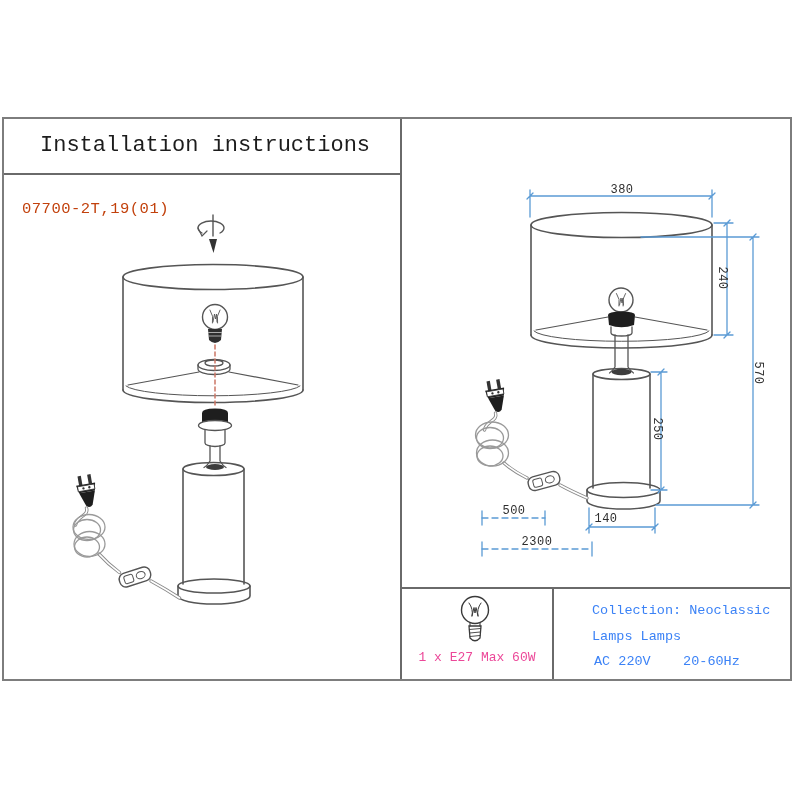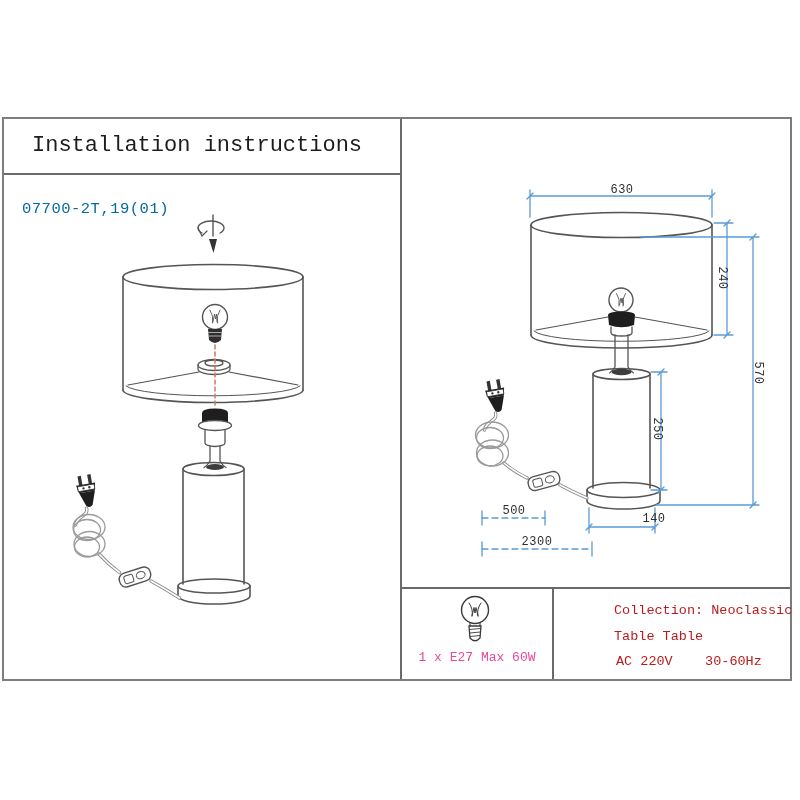--- a/index.html
+++ b/index.html
@@ -3,27 +3,27 @@
 <meta charset="utf-8">
 <style>
   html,body{margin:0;padding:0;background:#ffffff;}
   .page{position:relative;width:800px;height:800px;background:#ffffff;overflow:hidden;
         font-family:"Liberation Mono","DejaVu Sans Mono",monospace;color:#222;}
   .abs{position:absolute;}
   .outer-box{left:2px;top:117px;width:790px;height:564px;border:2px solid #7d7d7d;box-sizing:border-box;}
   .hline{background:#6a6a6a;height:2px;}
   .vline{background:#6a6a6a;width:2px;}
   .title{left:4px;top:117px;width:396px;height:56px;line-height:58px;
-         font-size:22px;color:#1c1c1c;padding-left:28px;box-sizing:border-box;white-space:nowrap;}
-  .model{left:22px;top:200px;font-size:15.5px;color:#0369a1;letter-spacing:0.5px;}
+         font-size:22px;color:#1c1c1c;padding-left:36px;box-sizing:border-box;white-space:nowrap;}
+  .model{left:22px;top:200px;font-size:15.5px;color:#c2410c;letter-spacing:0.5px;}
   .dim-label{font-size:12px;color:#2e2e2e;letter-spacing:0.5px;white-space:nowrap;
              transform:translate(-50%,-50%);}
   .dim-label.rot{transform:translate(-50%,-50%) rotate(90deg);}
   .foot-spec{left:401px;top:650px;width:152px;text-align:center;font-size:13px;color:#ec4899;white-space:pre;}
-  .foot-line{font-size:13.5px;color:#b91c1c;white-space:pre;margin-left:22px;}
+  .foot-line{font-size:13.5px;color:#3b82f6;white-space:pre;}
   svg{display:block;}
 </style>
 </head>
 <body>
 
 <div class="page">
 
   <div class="abs outer-box"></div>
   <div class="abs hline" style="left:4px;top:173px;width:396px;"></div>
   <div class="abs vline" style="left:400px;top:119px;height:560px;"></div>
@@ -200,36 +200,36 @@
 
         <path d="M 81 401 L 144 401" stroke-dasharray="6 4"></path>
         <path d="M 81 394 L 81 408 M 144 394 L 144 408"></path>
 
         <path d="M 81 432 L 191 432" stroke-dasharray="6 4"></path>
         <path d="M 81 425 L 81 439 M 191 425 L 191 439"></path>
       </g>
     </g>
   </svg>
 
-  <div class="abs dim-label" style="left:622px;top:190px;">630</div>
+  <div class="abs dim-label" style="left:622px;top:190px;">380</div>
   <div class="abs dim-label rot" style="left:722px;top:278px;">240</div>
   <div class="abs dim-label rot" style="left:758px;top:373px;">570</div>
   <div class="abs dim-label rot" style="left:657px;top:429px;">250</div>
-  <div class="abs dim-label" style="left:654px;top:519px;">140</div>
+  <div class="abs dim-label" style="left:606px;top:519px;">140</div>
   <div class="abs dim-label" style="left:514px;top:511px;">500</div>
   <div class="abs dim-label" style="left:537px;top:542px;">2300</div>
 
   <svg class="abs" style="left:457px;top:595px;" width="36" height="52" viewBox="0 0 36 52">
     <g fill="none" stroke="#3a3a3a" stroke-width="1.4" stroke-linecap="round">
       <circle cx="18" cy="15" r="13.5"></circle>
       <path d="M 12 8 Q 16.5 14 15 21 M 24 8 Q 19.5 14 21 21 M 15 21 L 17 12.5 L 18 18 L 19 12.5 L 21 21" stroke-width="1"></path>
       <path d="M 13 27.5 L 13 31 M 23 27.5 L 23 31" stroke-width="1.1"></path>
       <path d="M 12 31 L 24 31 L 23 43 Q 18 48.5 13 43 Z" stroke-width="1.3"></path>
       <path d="M 12.3 34.5 L 23.7 33.5 M 12.6 38 L 23.4 37 M 13 41.5 L 23 40.5" stroke-width="0.9"></path>
     </g>
   </svg>
   <div class="abs foot-spec">1 x E27 Max 60W</div>
 
   <div class="abs foot-line" style="left:592px;top:603px;">Collection: Neoclassic</div>
-  <div class="abs foot-line" style="left:592px;top:629px;">Table Table</div>
-  <div class="abs foot-line" style="left:594px;top:654px;">AC 220V    30-60Hz</div>
+  <div class="abs foot-line" style="left:592px;top:629px;">Lamps Lamps</div>
+  <div class="abs foot-line" style="left:594px;top:654px;">AC 220V    20-60Hz</div>
 
 </div>
 
 </body></html>

